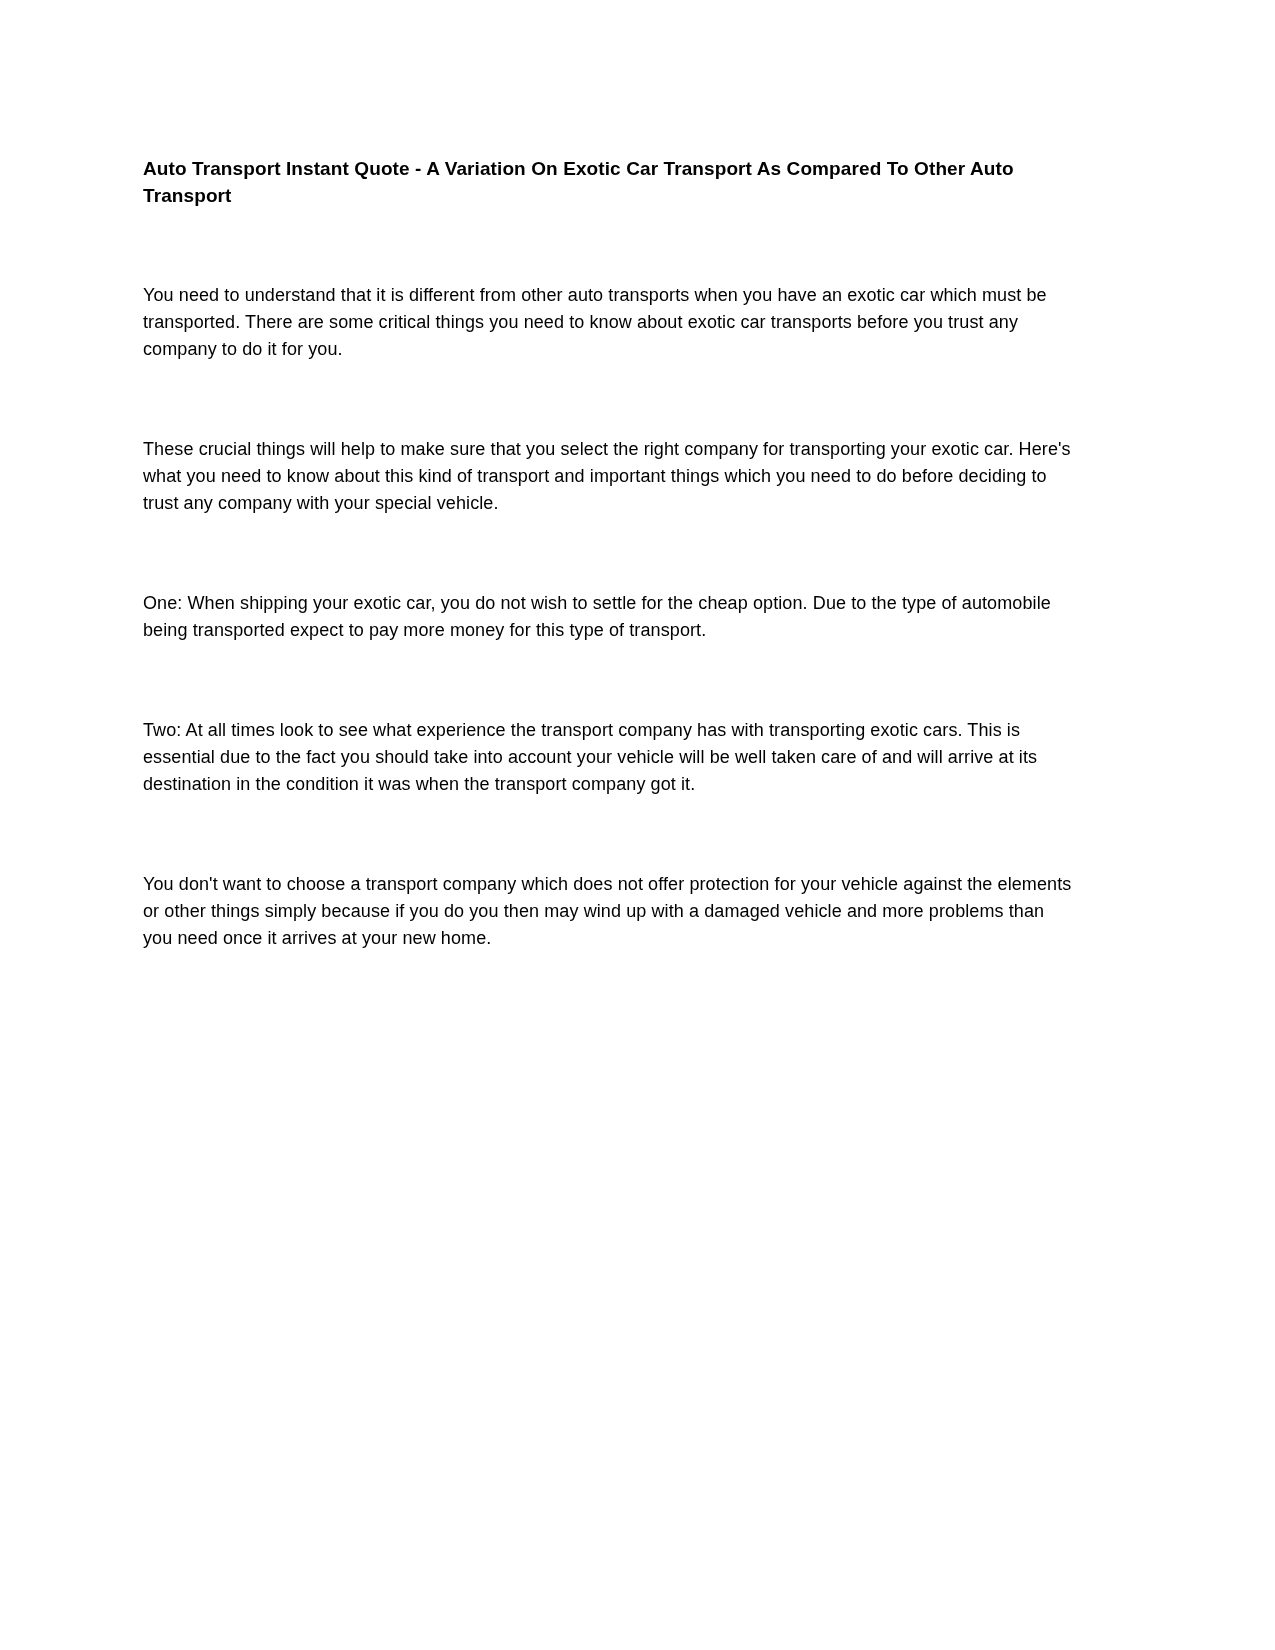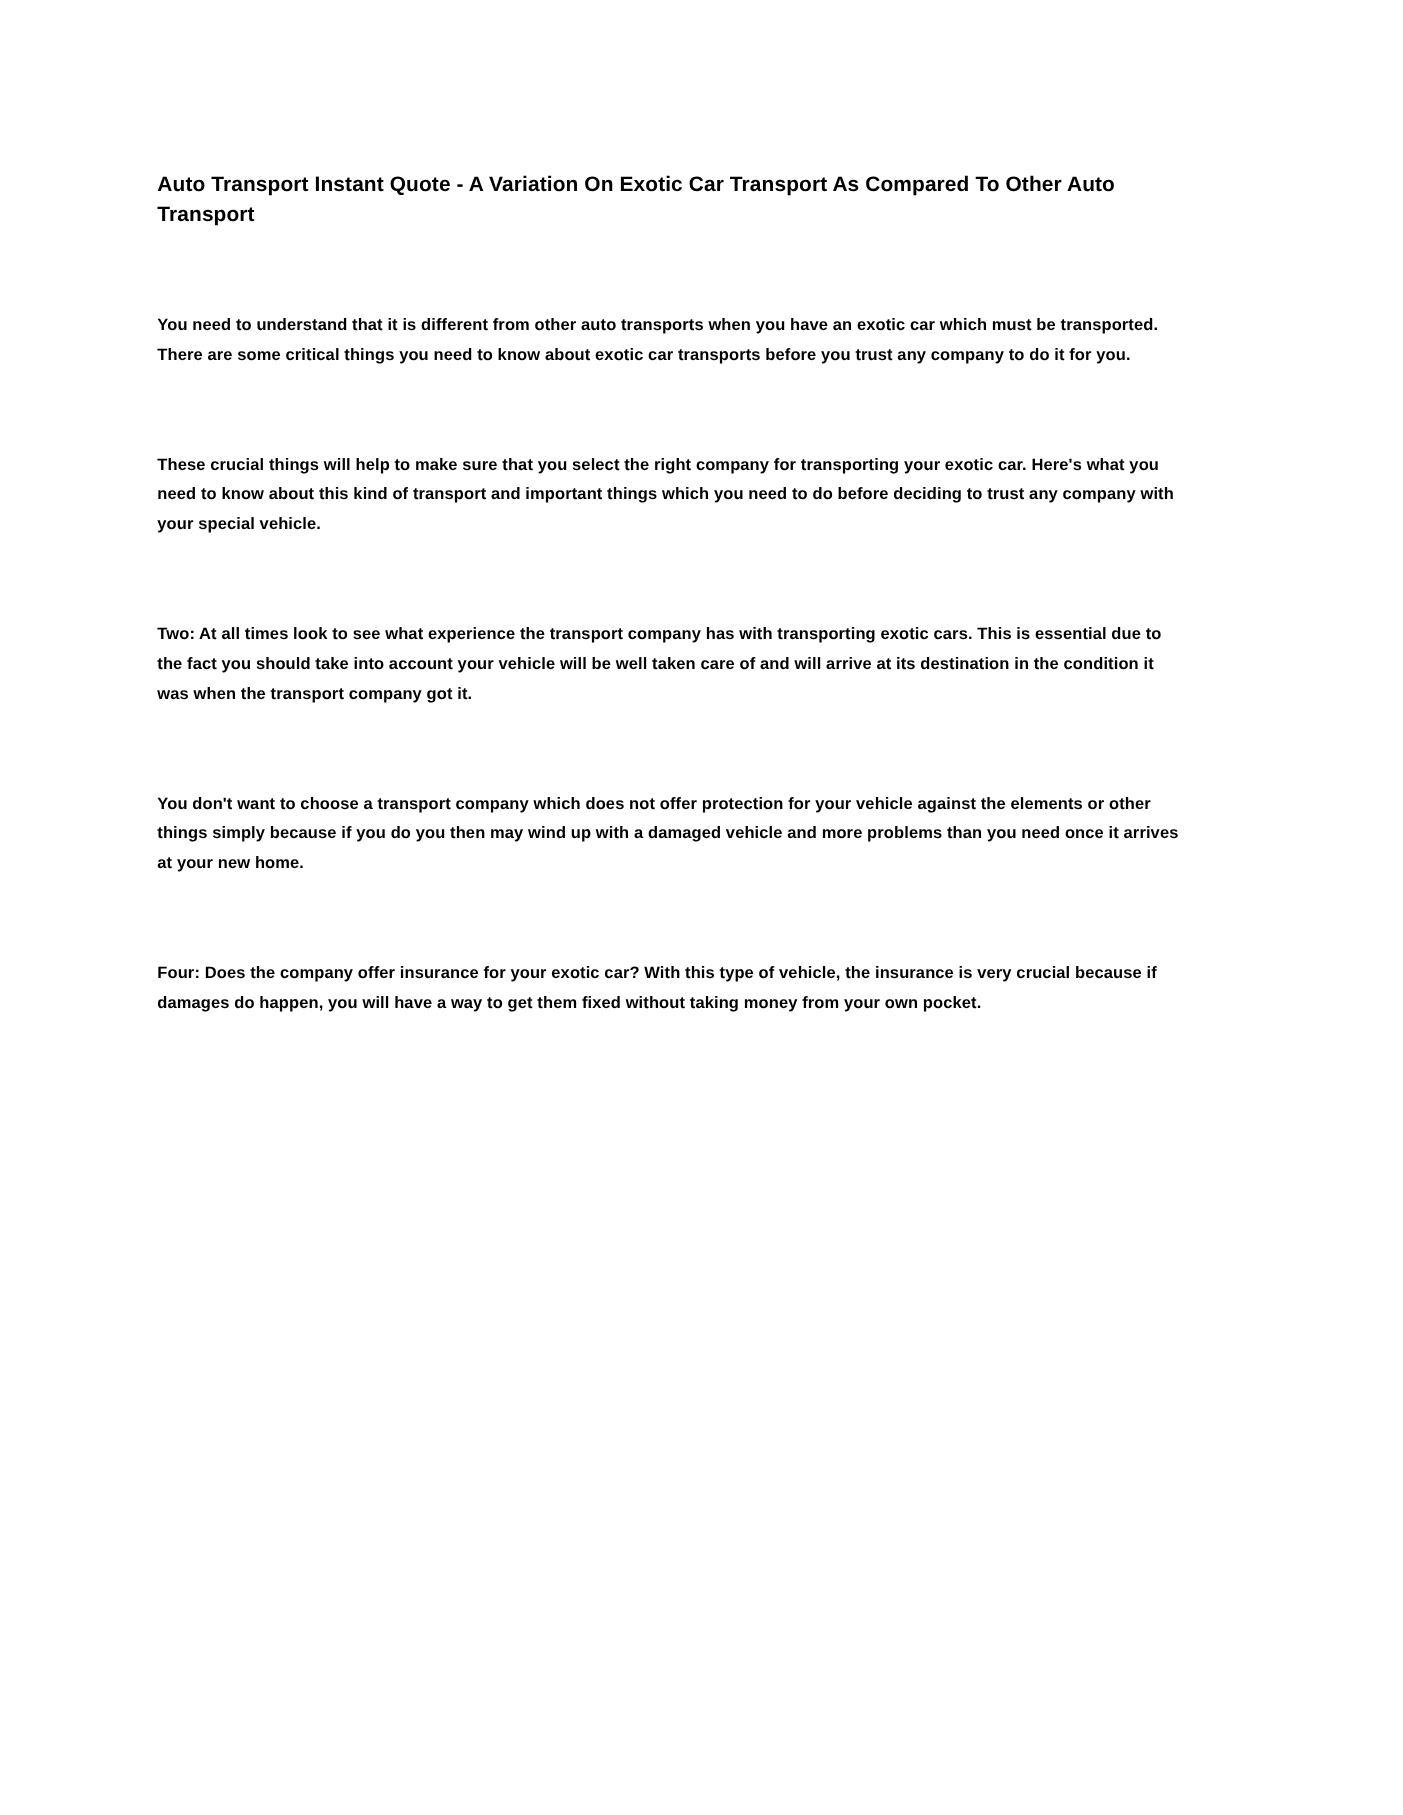--- a/index.html
+++ b/index.html
@@ -31,22 +31,22 @@
     width: 935px;
   }
   .doc-title {
     font-size: 19px;
     font-weight: bold;
     line-height: 27px;
     margin: 0 0 73px 0;
     letter-spacing: 0.1px;
   }
   .doc-paragraph {
-    font-size: 15px;
-    font-weight: bold;
+    font-size: 18px;
+    font-weight: normal;
     line-height: 27px;
     margin: 0 0 73px 0;
     letter-spacing: 0.1px;
   }
   .bottom-artifact {
     position: absolute;
     left: 497px;
     bottom: 0px;
     width: 36px;
     height: 8px;
@@ -54,18 +54,18 @@
   }
 </style>
 </head>
 <body>
 
 <div class="page">
   <div class="content">
     <h1 class="doc-title">Auto Transport Instant Quote - A Variation On Exotic Car Transport As Compared To Other Auto Transport</h1>
     <p class="doc-paragraph">You need to understand that it is different from other auto transports when you have an exotic car which must be transported. There are some critical things you need to know about exotic car transports before you trust any company to do it for you.</p>
     <p class="doc-paragraph">These crucial things will help to make sure that you select the right company for transporting your exotic car. Here's what you need to know about this kind of transport and important things which you need to do before deciding to trust any company with your special vehicle.</p>
+    <p class="doc-paragraph">One: When shipping your exotic car, you do not wish to settle for the cheap option. Due to the type of automobile being transported expect to pay more money for this type of transport.</p>
     <p class="doc-paragraph">Two: At all times look to see what experience the transport company has with transporting exotic cars. This is essential due to the fact you should take into account your vehicle will be well taken care of and will arrive at its destination in the condition it was when the transport company got it.</p>
     <p class="doc-paragraph">You don't want to choose a transport company which does not offer protection for your vehicle against the elements or other things simply because if you do you then may wind up with a damaged vehicle and more problems than you need once it arrives at your new home.</p>
-    <p class="doc-paragraph">Four: Does the company offer insurance for your exotic car? With this type of vehicle, the insurance is very crucial because if damages do happen, you will have a way to get them fixed without taking money from your own pocket.</p>
   </div>
   <div class="bottom-artifact"></div>
 </div>
 
 </body></html>

